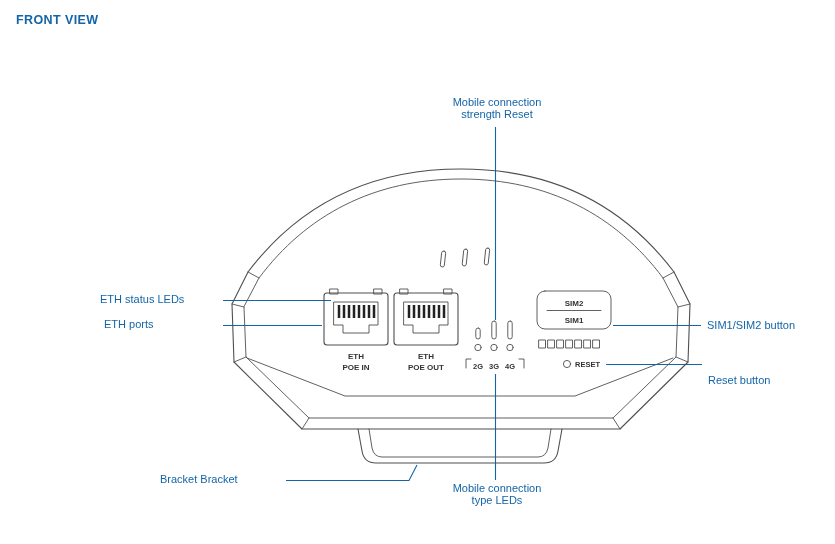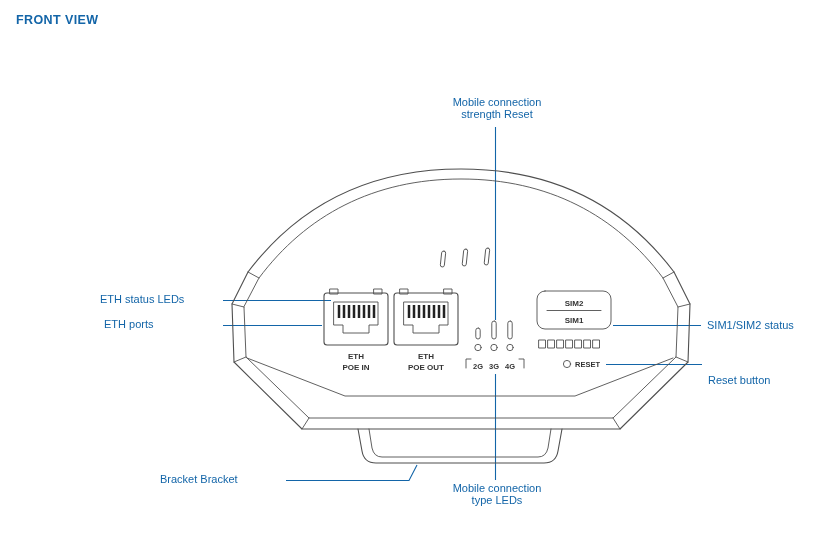--- a/index.html
+++ b/index.html
@@ -122,21 +122,21 @@
 
   <div class="label center" style="left:497px;top:96px">
     <span class="ln">Mobile connection</span>
     <span class="ln">strength Reset</span>
   </div>
 
   <div class="label right" style="left:100px;top:293px;width:118px">ETH status LEDs</div>
 
   <div class="label right" style="left:104px;top:318px;width:118px">ETH ports</div>
 
-  <div class="label" style="left:707px;top:319px">SIM1/SIM2 status</div>
+  <div class="label" style="left:707px;top:319px">SIM1/SIM2 button</div>
 
   <div class="label" style="left:708px;top:374px">Reset button</div>
 
   <div class="label right" style="left:160px;top:473px;width:121px">Bracket Bracket</div>
 
   <div class="label center" style="left:497px;top:482px">
     <span class="ln">Mobile connection</span>
     <span class="ln">type LEDs</span>
   </div>
 

